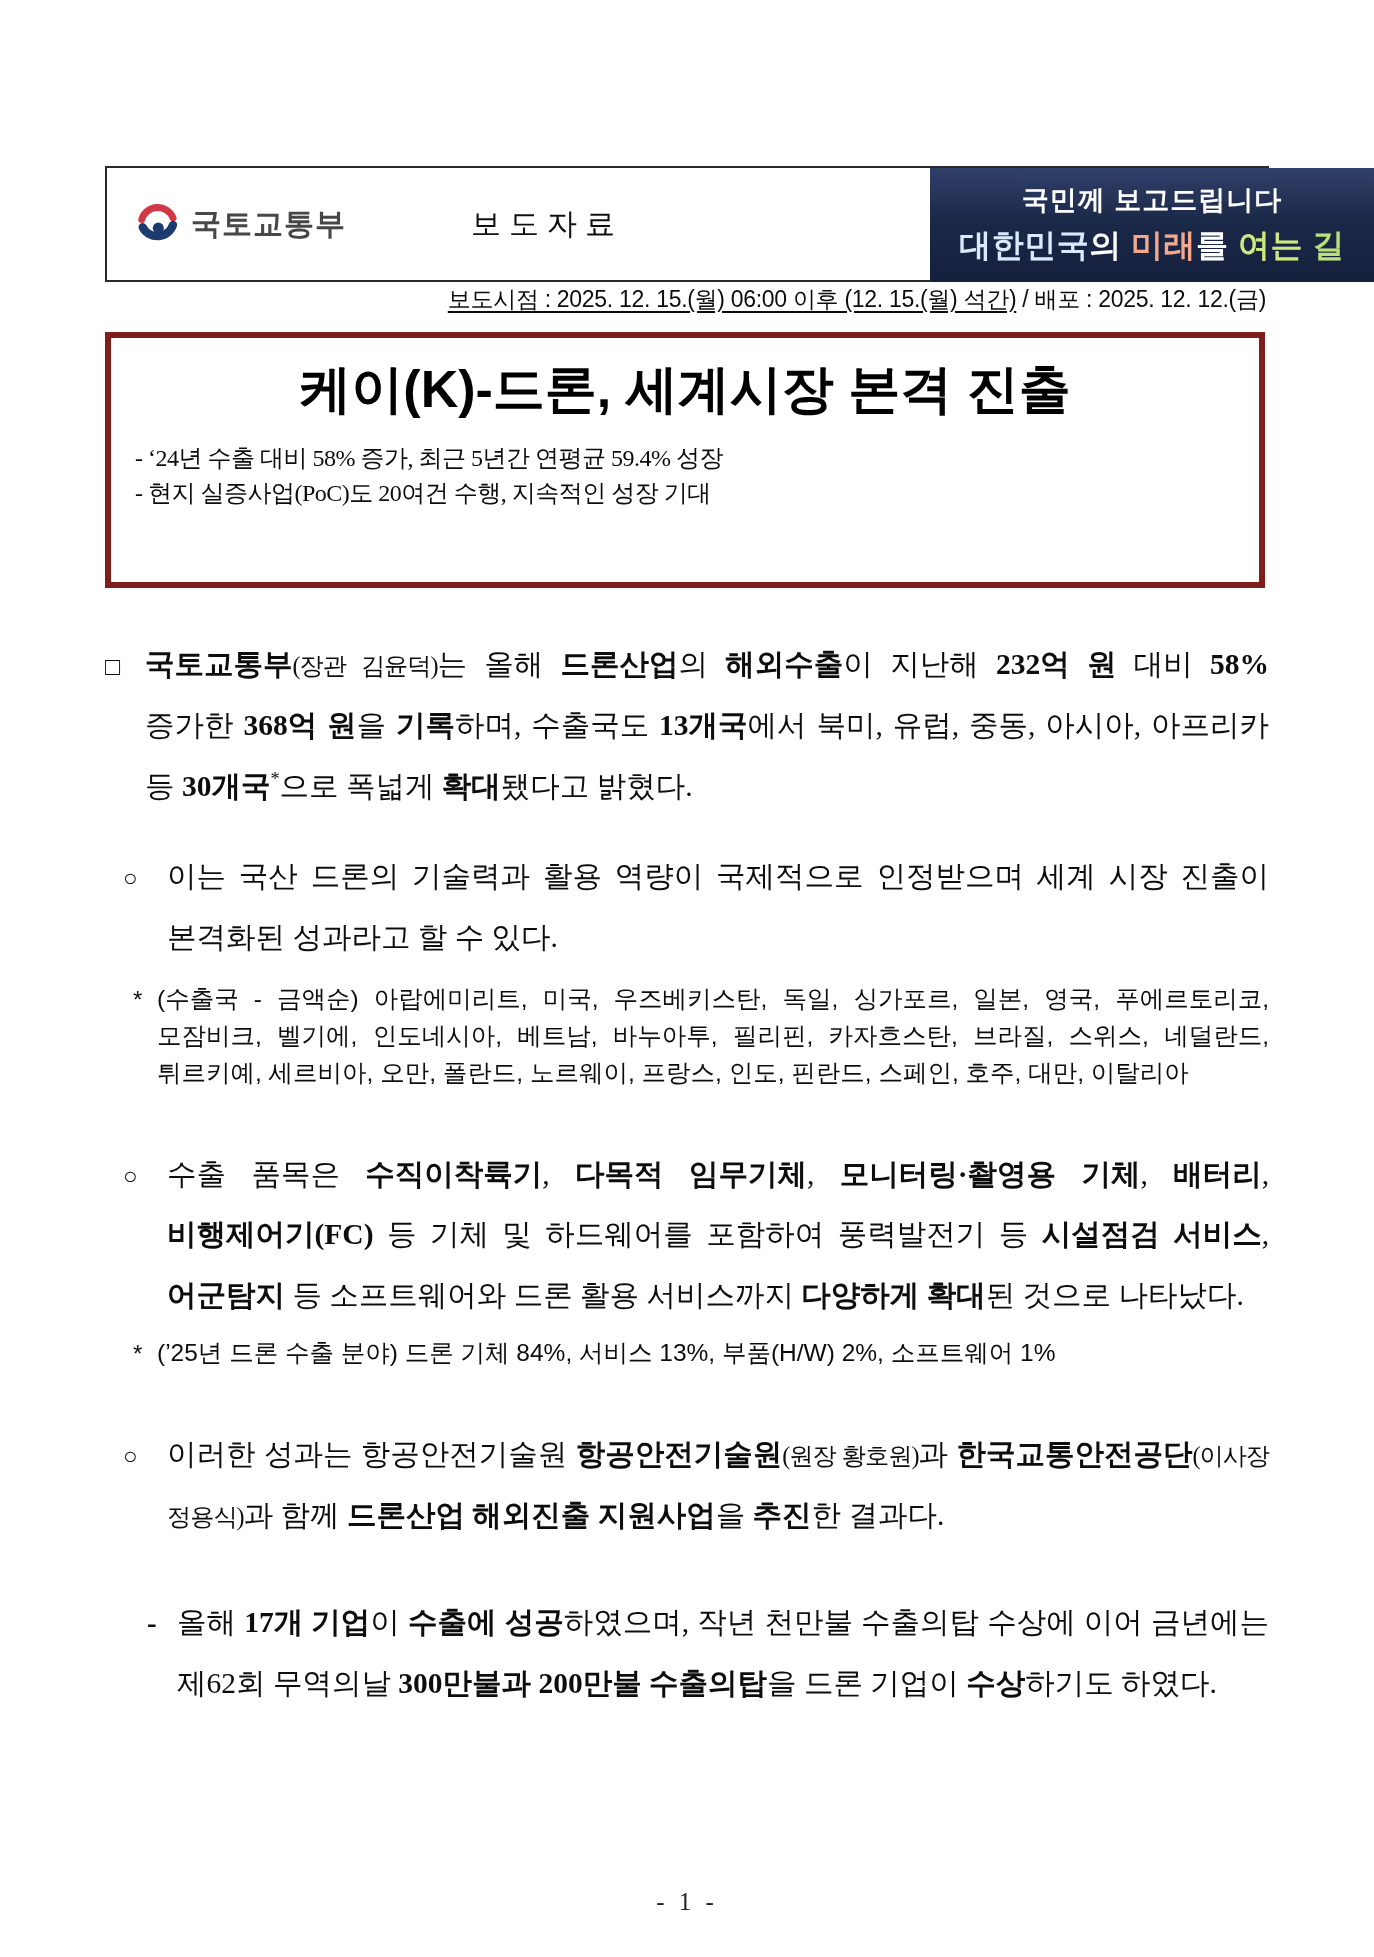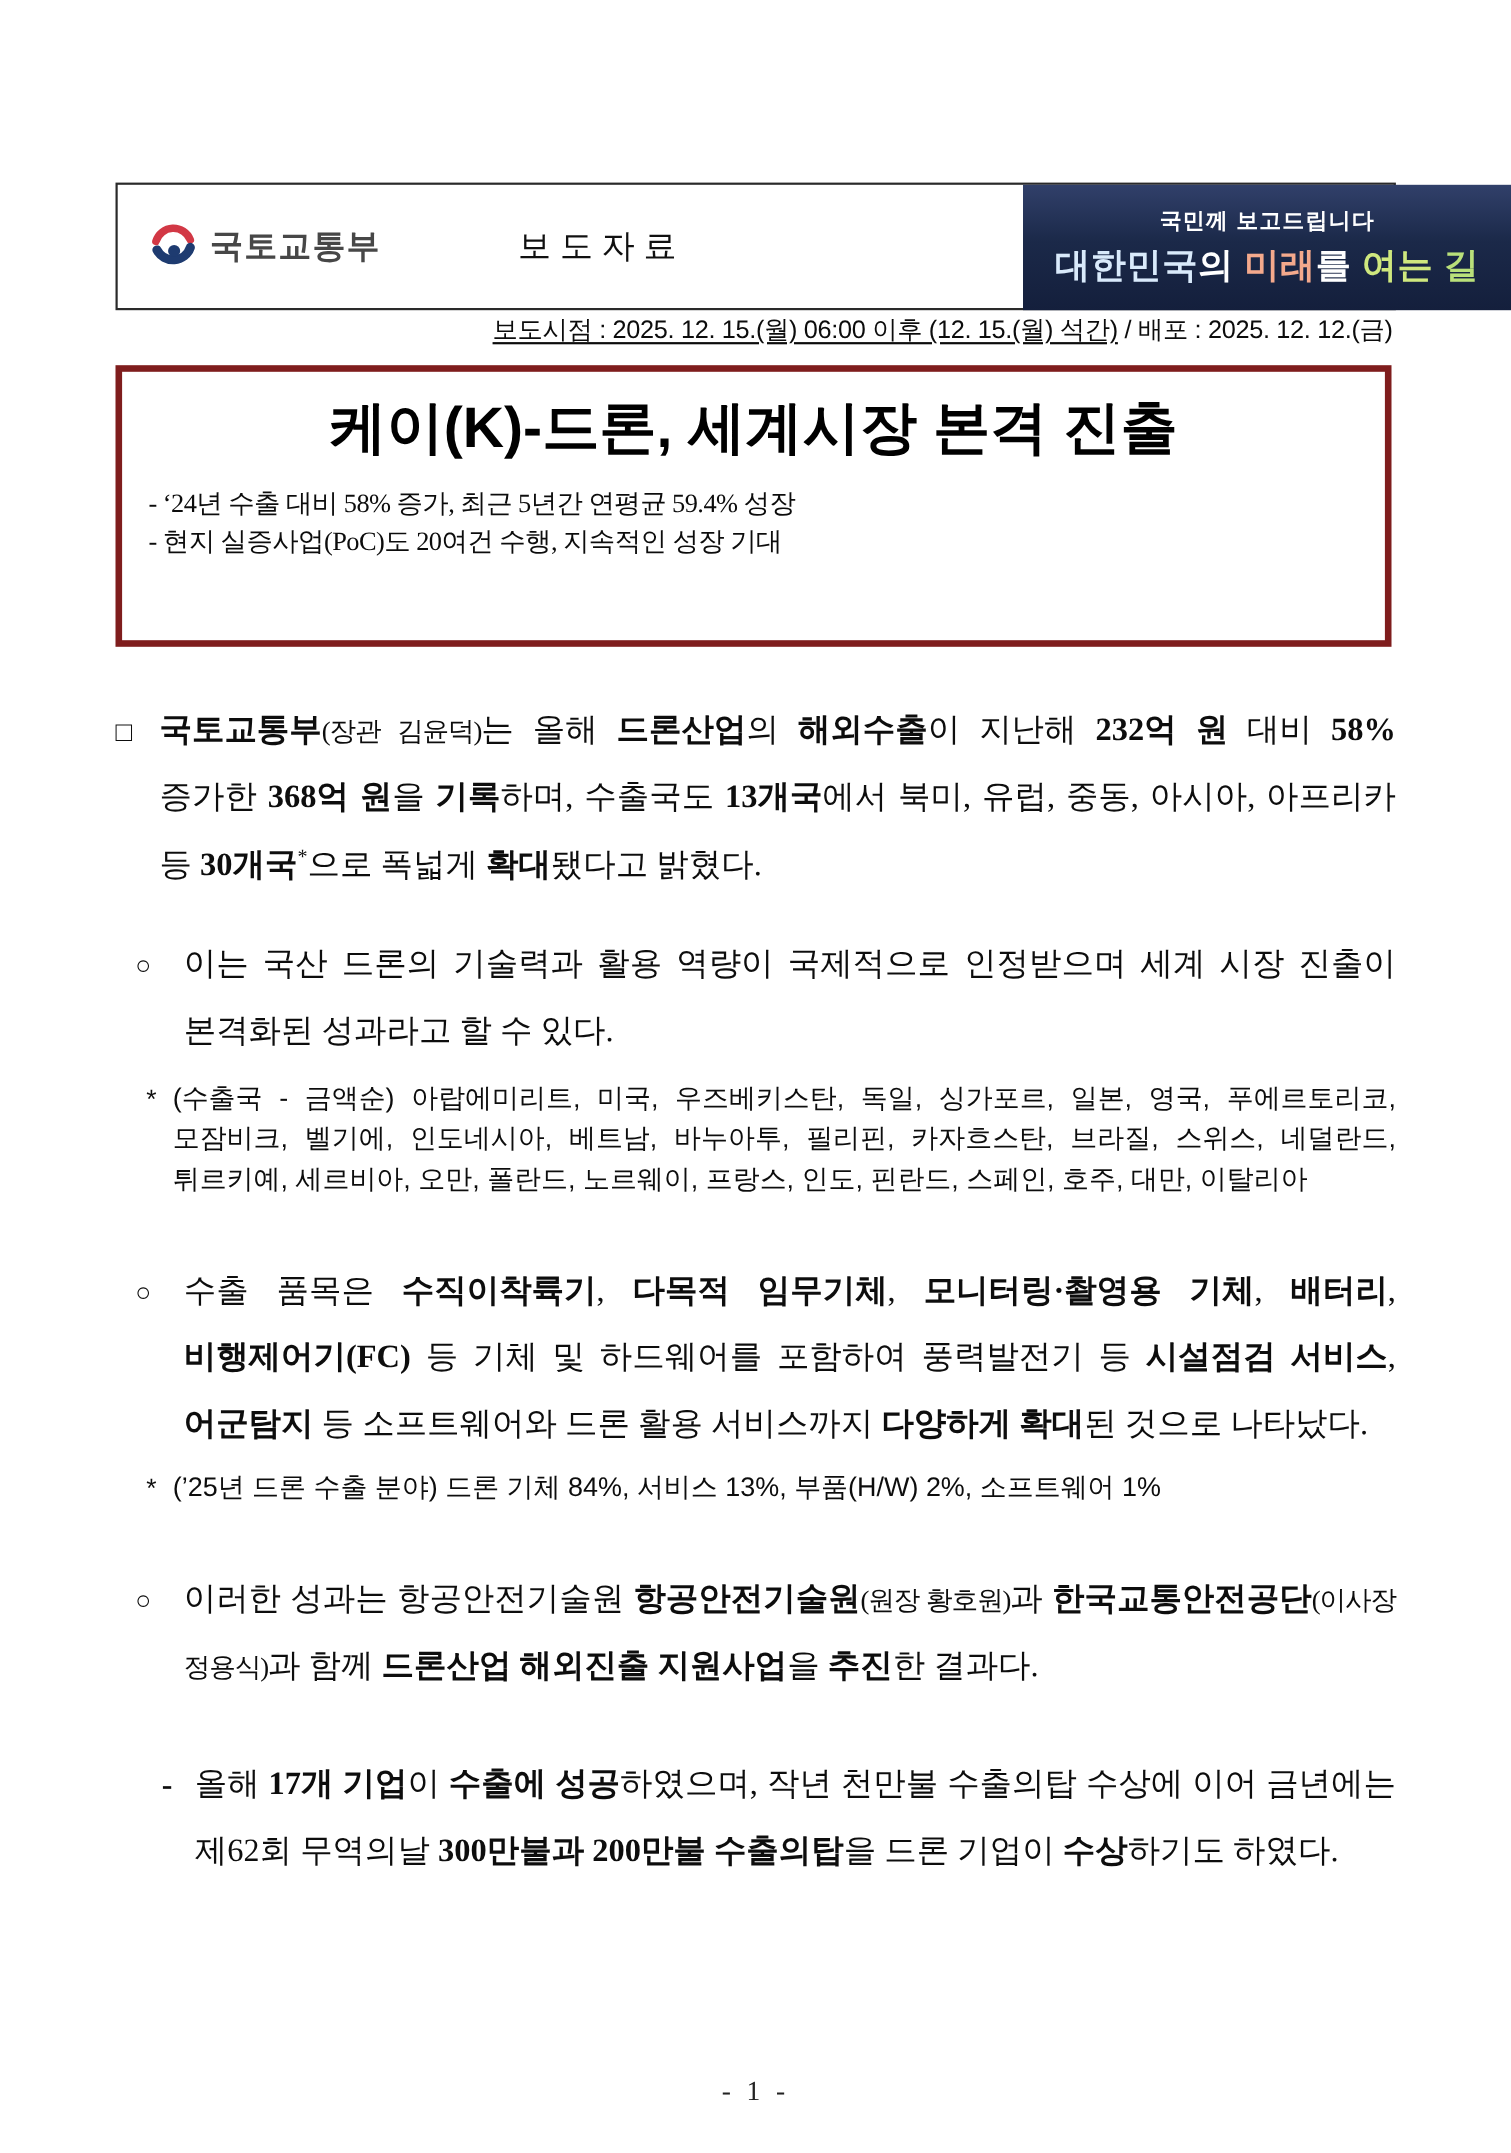--- a/index.html
+++ b/index.html
@@ -32,21 +32,21 @@
     font-size:30px;letter-spacing:8px;color:#101010;
   }
   .banner{
     position:absolute;left:930px;top:168px;width:444px;height:114px;
     background:linear-gradient(180deg,#31406a 0%,#1b2949 45%,#141f3c 100%);
     display:flex;flex-direction:column;justify-content:center;align-items:center;
     overflow:hidden;z-index:3;
   }
   .banner-line1{
     font-family:"Liberation Sans","DejaVu Sans",sans-serif;
-    font-size:20px;font-weight:700;color:#ffffff;letter-spacing:1px;
+    font-size:27px;font-weight:700;color:#ffffff;letter-spacing:1px;
     white-space:nowrap;margin-bottom:6px;
   }
   .banner-line2{
     font-family:"Liberation Sans","DejaVu Sans",sans-serif;
     font-size:32px;font-weight:800;letter-spacing:0.5px;white-space:nowrap;
   }
   
   .embargo{
     position:absolute;right:108px;top:284px;
     font-family:"Liberation Sans","DejaVu Sans",sans-serif;

